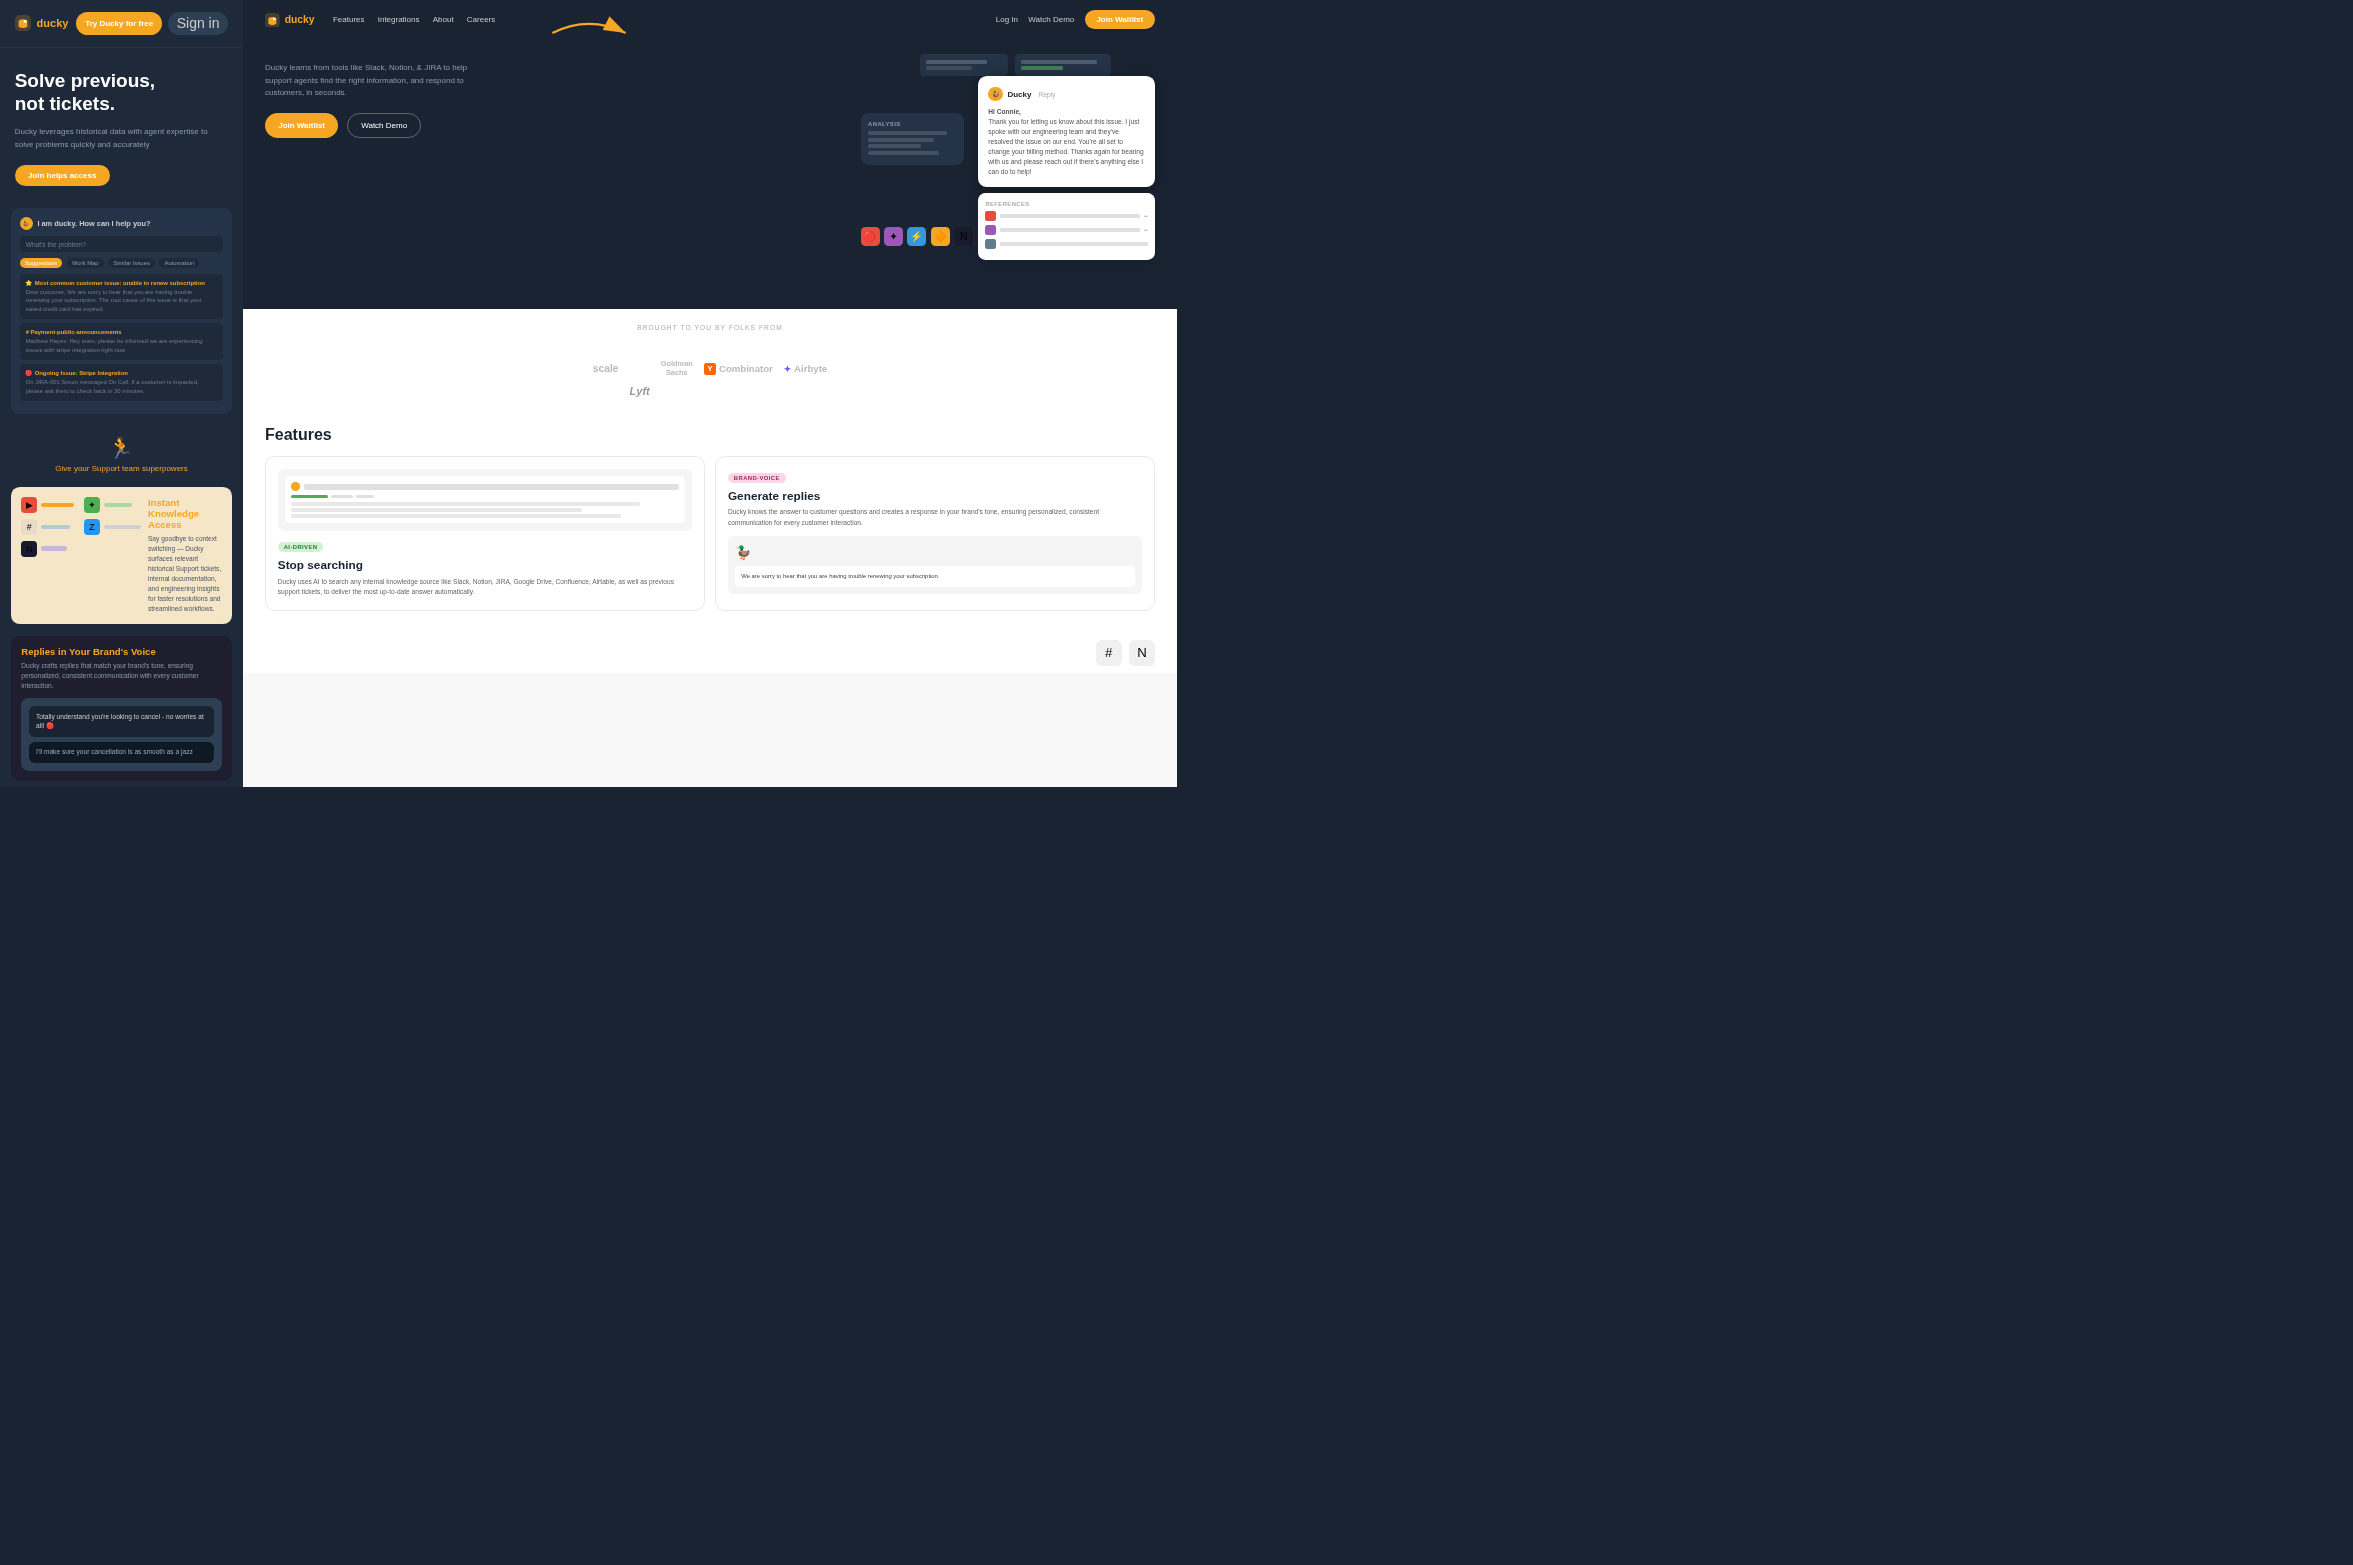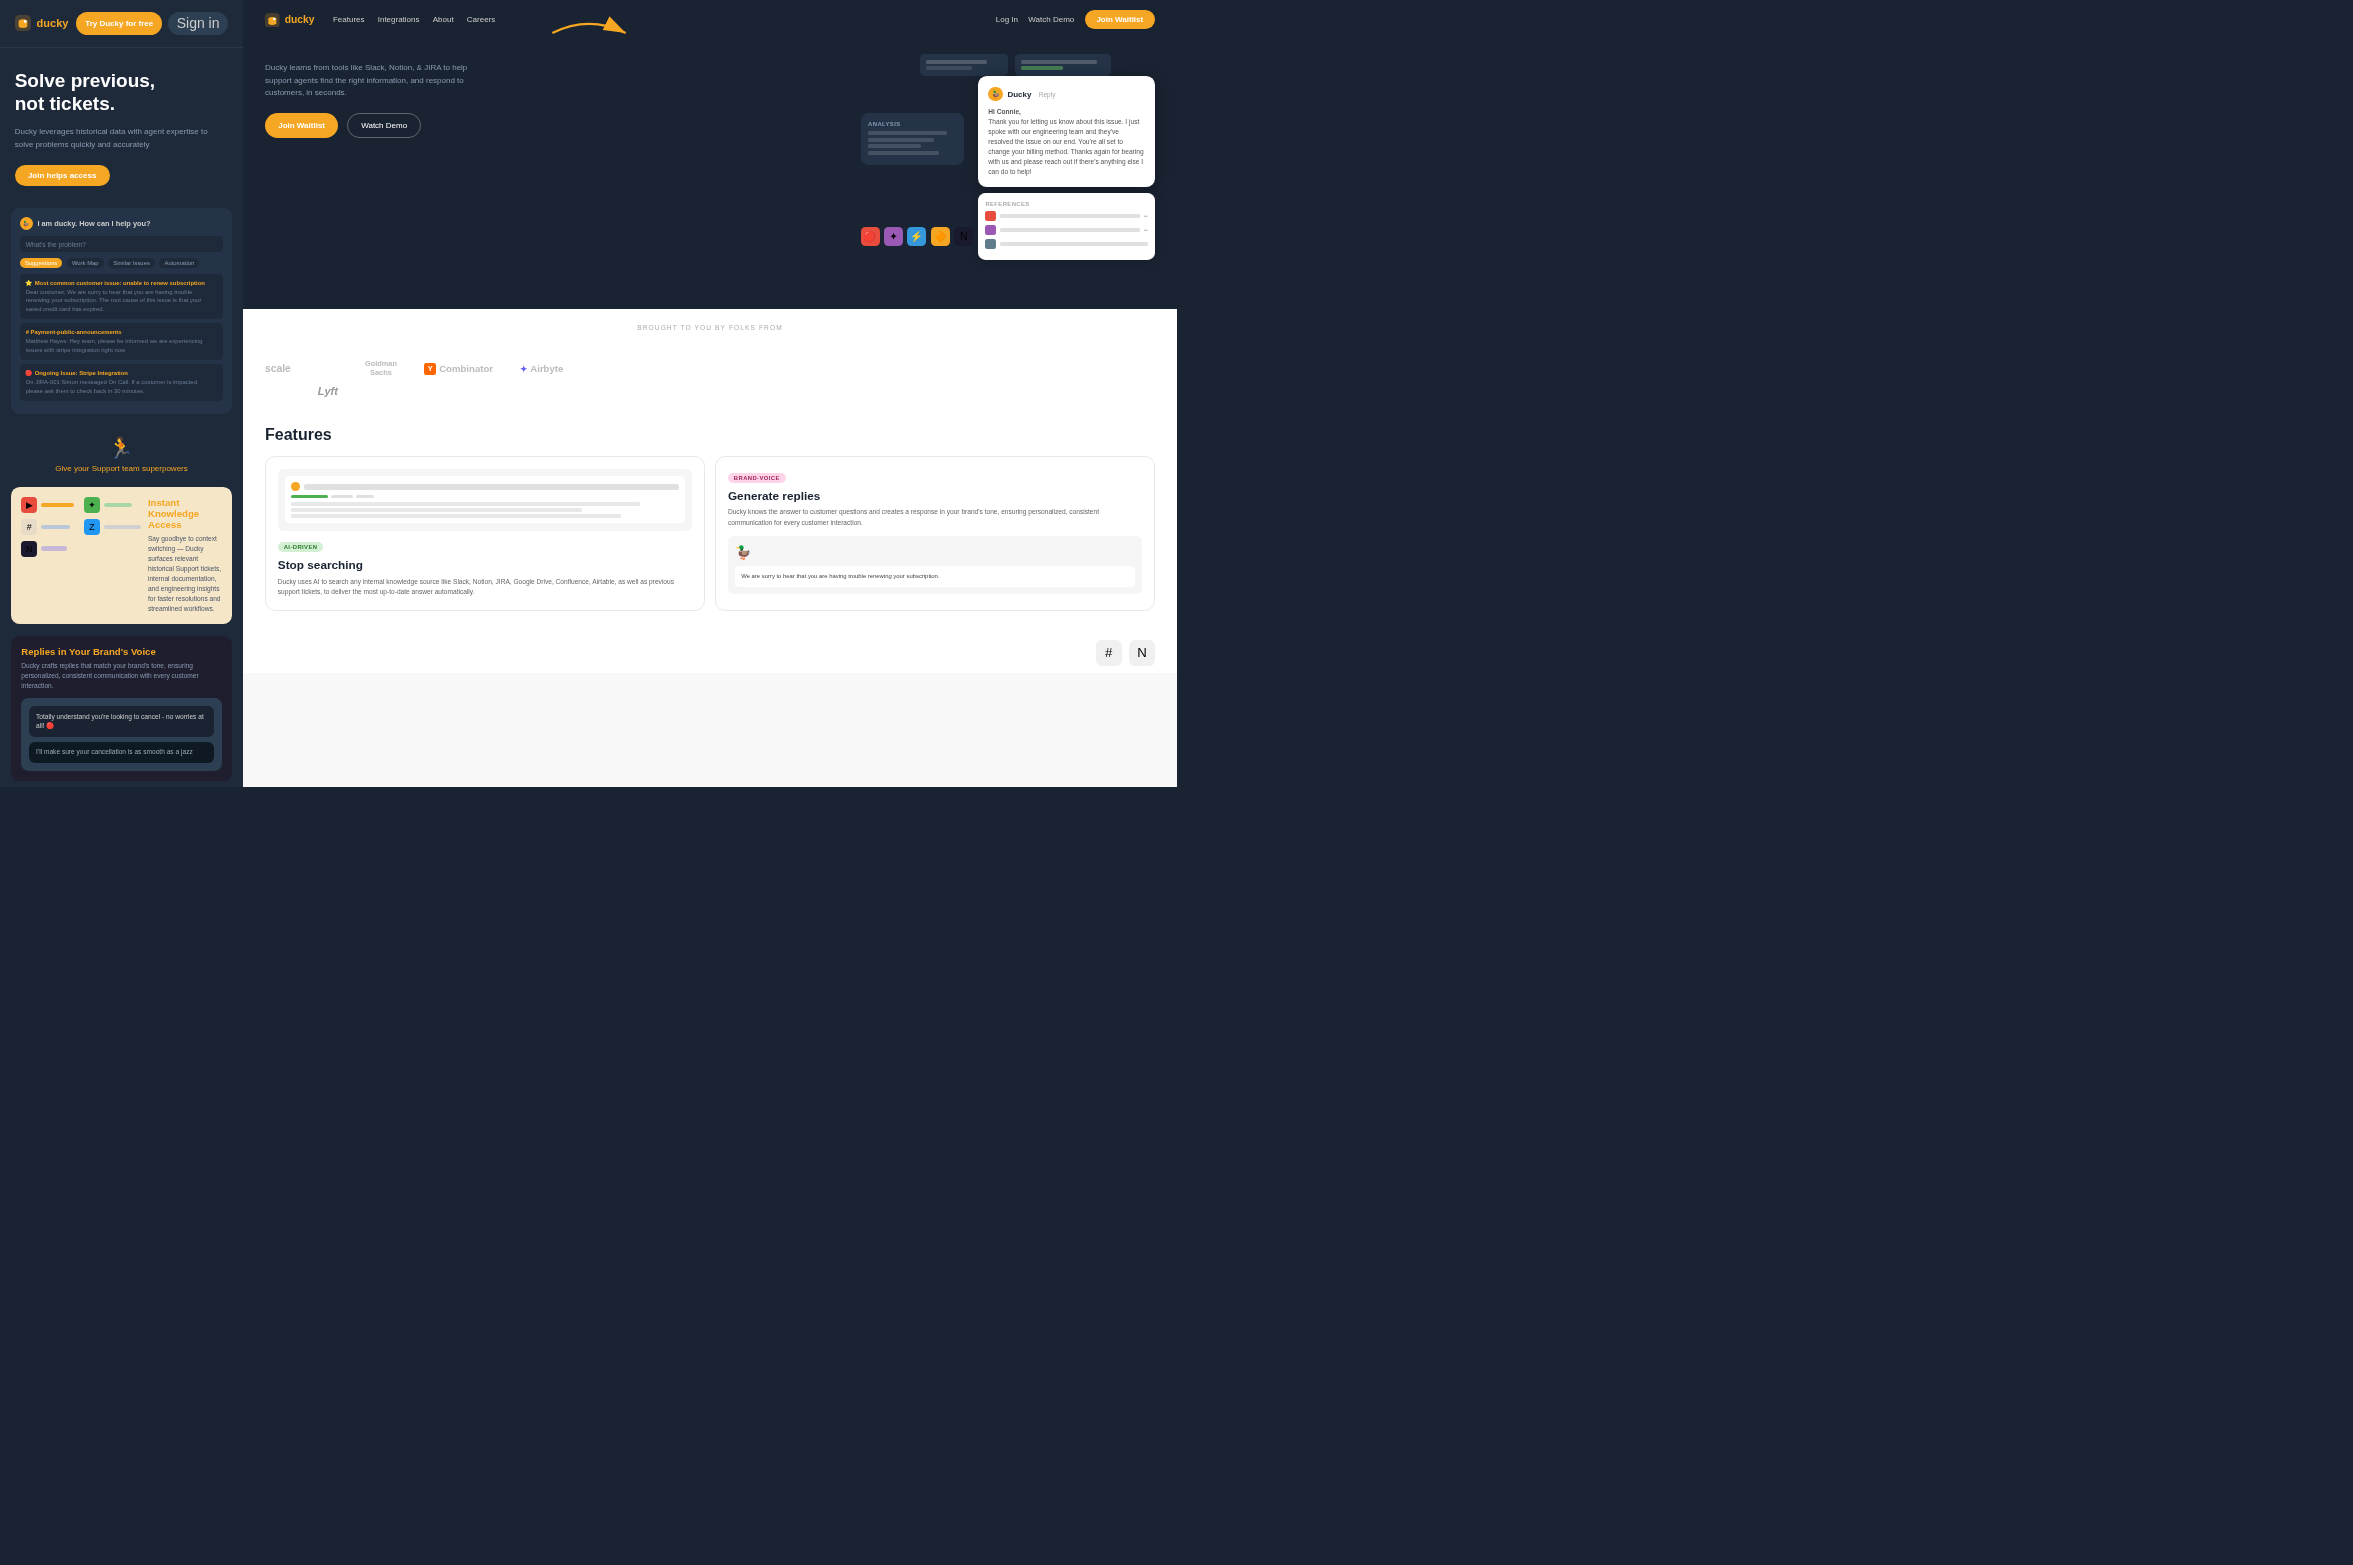--- a/index.html
+++ b/index.html
@@ -547,22 +547,22 @@
       color: #aaa;
       font-size: 6.6px;
       letter-spacing: 1.1px;
       text-transform: uppercase;
       margin-bottom: 10.3px;
     }
 
     .logos-row {
       display: flex;
       align-items: center;
-      justify-content: flex-start;
-      gap: 27px;
+      justify-content: center;
+      gap: 11px;
     }
 
     .brand-logo {
       color: #bbb;
       font-size: 9.6px;
       font-weight: 700;
     }
 
     .brand-logo.scale { font-size: 10.3px; }
     .brand-logo.lyft { font-style: italic; font-size: 11px; color: #999; margin-top: 44px; }

